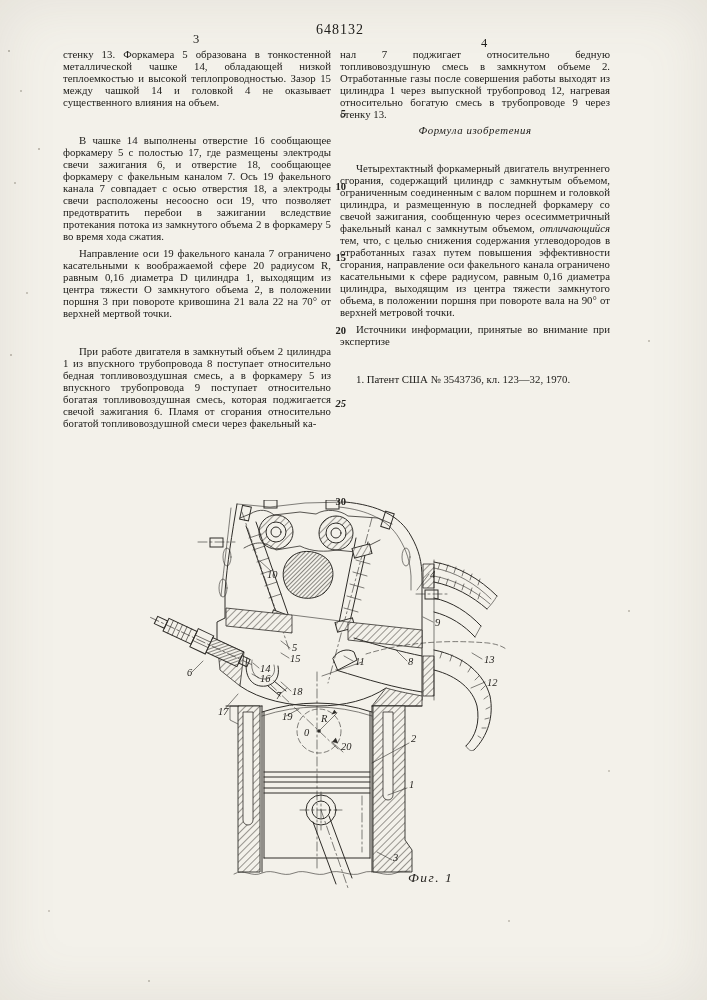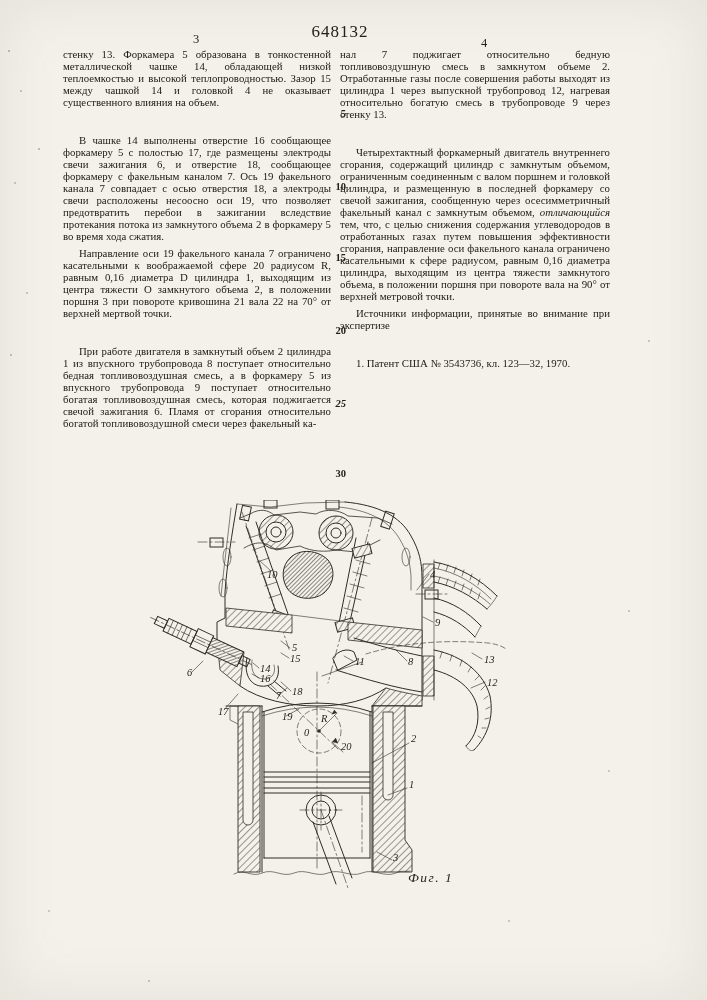--- a/index.html
+++ b/index.html
@@ -1,20 +1,20 @@
 <!DOCTYPE html>
 <html><head>
 <meta charset="utf-8">
 <style>
   html,body{margin:0;padding:0;background:#dddad2;}
   .page{position:relative;width:707px;height:1000px;background:#f3f1ea;
         font-family:"Liberation Serif",serif;color:#21201d;overflow:hidden;
         box-shadow:inset 0 0 60px rgba(120,110,90,.12);}
   .patnum{position:absolute;top:22px;left:304px;width:72px;text-align:center;
-          font-size:17px;letter-spacing:1px;}
+          font-size:14px;letter-spacing:1px;}
   .colnum{position:absolute;font-size:12.5px;}
   #colnum-left{left:193px;top:32px;}
   #colnum-right{left:481px;top:36px;}
   .col{position:absolute;top:48px;font-size:10.8px;line-height:12px;
        text-align:justify;}
   #left-col{left:63px;width:268px;}
   #right-col{left:340px;width:270px;}
   .col p{margin:0;}
   .col p.ind{text-indent:16px;margin-top:26px;}
   .col p.gap{margin-top:5px;}
@@ -48,31 +48,32 @@
   <div class="colnum" id="colnum-right">4</div>
 
   <div id="left-col" class="col">
       <p class=""><span>стенку 13. Форкамера 5 образована в тонкостенной металлической чашке 14, обладающей низкой теплоемкостью и высокой теплопроводностью. Зазор 15 между чашкой 14 и головкой 4 не оказывает существенного влияния на объем.</span></p>
       <p class="ind "><span>В чашке 14 выполнены отверстие 16 сообщающее форкамеру 5 с полостью 17, где размещены электроды свечи зажигания 6, и отверстие 18, сообщающее форкамеру с факельным каналом 7. Ось 19 факельного канала 7 совпадает с осью отверстия 18, а электроды свечи расположены несоосно оси 19, что позволяет предотвратить перебои в зажигании вследствие протекания потока из замкнутого объема 2 в форкамеру 5 во время хода сжатия.</span></p>
       <p class="ind gap "><span>Направление оси 19 факельного канала 7 ограничено касательными к воображаемой сфере 20 радиусом R, равным 0,16 диаметра D цилиндра 1, выходящим из центра тяжести О замкнутого объема 2, в положении поршня 3 при повороте кривошина 21 вала 22 на 70° от верхней мертвой точки.</span></p>
       <p class="ind "><span>При работе двигателя в замкнутый объем 2 цилиндра 1 из впускного трубопровода 8 поступает относительно бедная топливовоздушная смесь, а в форкамеру 5 из впускного трубопровода 9 поступает относительно богатая топливовоздушная смесь, которая поджигается свечой зажигания 6. Пламя от сгорания относительно богатой топливовоздушной смеси через факельный ка-</span></p>
     </div>
   <div id="right-col" class="col">
       <p class=""><span>нал 7 поджигает относительно бедную топливовоздушную смесь в замкнутом объеме 2. Отработанные газы после совершения работы выходят из цилиндра 1 через выпускной трубопровод 12, нагревая относительно богатую смесь в трубопроводе 9 через стенку 13.</span></p>
+      <p class="head"><span class="it">Формула изобретения</span></p>
       <p class="ind "><span>Четырехтактный форкамерный двигатель внутреннего сгорания, содержащий цилиндр с замкнутым объемом, ограниченным соединенным с валом поршнем и головкой цилиндра, и размещенную в последней форкамеру со свечой зажигания, сообщенную через осесимметричный факельный канал с замкнутым объемом, </span><span class="it">отличающийся</span><span> тем, что, с целью снижения содержания углеводородов в отработанных газах путем повышения эффективности сгорания, направление оси факельного канала ограничено касательными к сфере радиусом, равным 0,16 диаметра цилиндра, выходящим из центра тяжести замкнутого объема, в положении поршня при повороте вала на 90° от верхней метровой точки.</span></p>
       <p class="ind gap "><span>Источники информации, принятые во внимание при экспертизе</span></p>
       <p class="ind "><span>1. Патент США № 3543736, кл. 123—32, 1970.</span></p>
     </div>
   <div id="line-markers">
       <div class="linenum" style="top: 108px;">5</div>
       <div class="linenum" style="top: 181px;">10</div>
       <div class="linenum" style="top: 252px;">15</div>
       <div class="linenum" style="top: 325px;">20</div>
       <div class="linenum" style="top: 398px; font-style: italic;">25</div>
-      <div class="linenum" style="top: 468px;">30</div>
+      <div class="linenum" style="top: 496px;">30</div>
     </div>
 
   <svg id="figure" viewBox="0 0 470 420">
     <defs>
       <pattern id="hA" width="5" height="5" patternUnits="userSpaceOnUse" patternTransform="rotate(45)">
         <rect width="5" height="5" fill="#f3f1ea"></rect>
           <line x1="0" y1="0" x2="0" y2="5" stroke="#3b3833" stroke-width="1"></line>
       </pattern>
       <pattern id="hB" width="3" height="3" patternUnits="userSpaceOnUse" patternTransform="rotate(45)">
         <rect width="3" height="3" fill="#f3f1ea"></rect>

